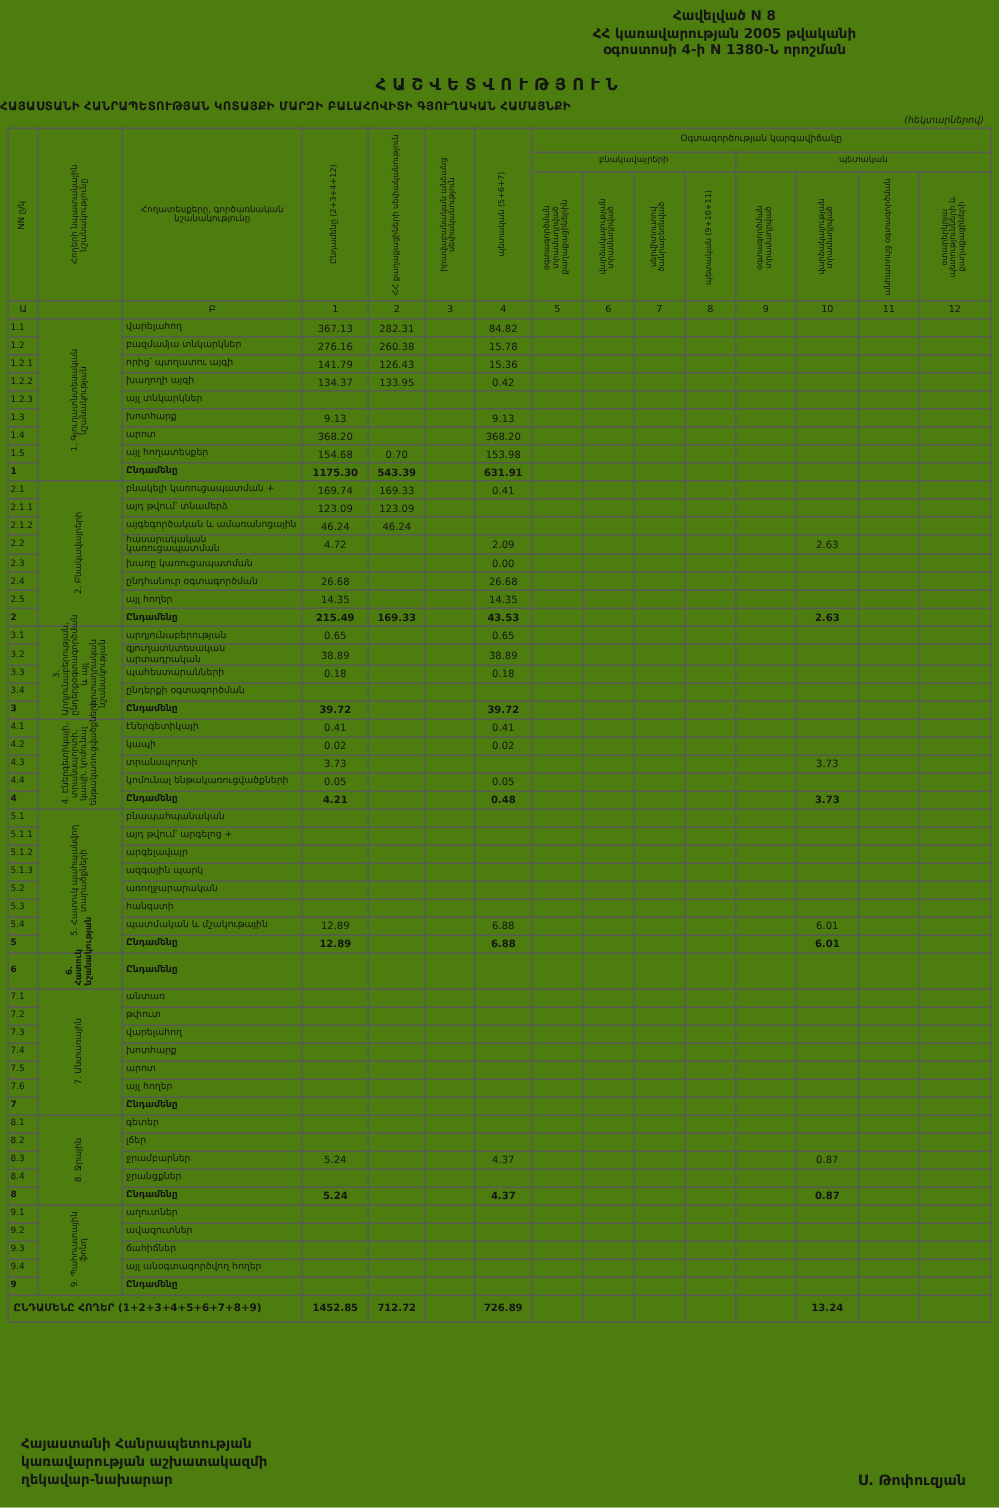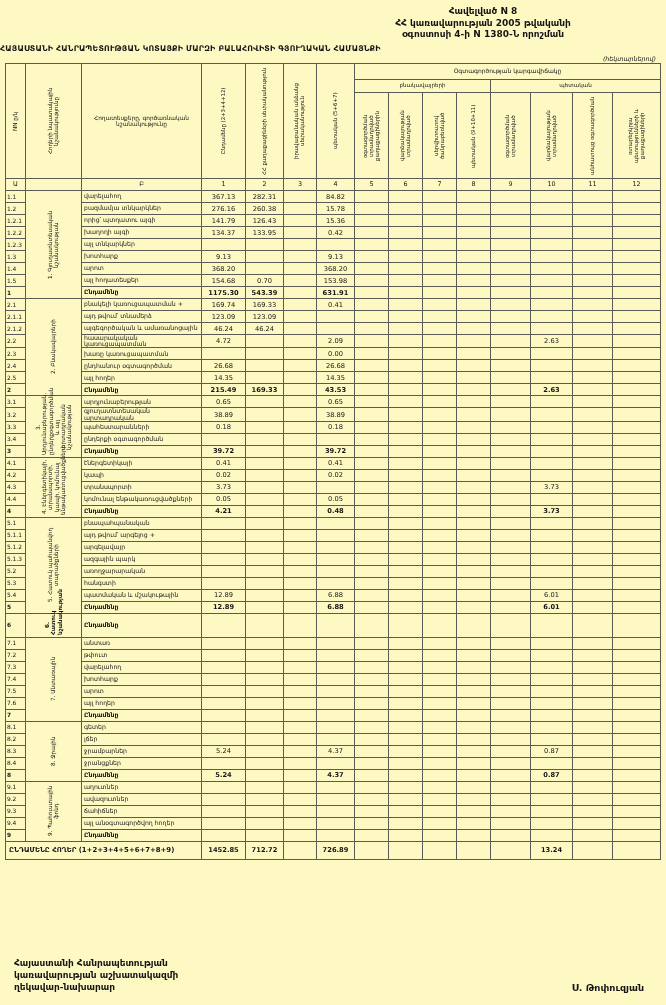--- a/index.html
+++ b/index.html
@@ -1,18 +1,18 @@
 <!DOCTYPE html>
 <html><head>
 <meta charset="utf-8">
 <style>
   html,body { margin:0; padding:0; background:#e8e8e4; }
   .sheet {
     position:relative; width:666px; height:1005px; margin:0 auto;
-    background:#fef9c3; color:#151515;
+    background:#4d7c0f; color:#151515;
     font-family:"DejaVu Sans", sans-serif;
     overflow:hidden;
   }
   .appendix { width:330px; margin:6px 18px 0 auto; text-align:center;
     font-weight:bold; font-size:9px; line-height:1.3; }
   .report-title { text-align:center; font-weight:bold; font-size:11px;
     letter-spacing:4px; margin-top:9px; }
   .subtitle { text-align:left; font-weight:bold; font-size:7.8px; margin-top:3px; letter-spacing:0.2px; }
   .units { text-align:right; font-size:6.3px; font-style:italic; padding-right:10px; margin-top:2px; }
 
@@ -50,20 +50,21 @@
 <body>
 
 <div class="sheet">
 
   <div class="appendix">
     <div>Հավելված N 8</div>
     <div>ՀՀ կառավարության 2005 թվականի</div>
     <div>օգոստոսի 4-ի N 1380-Ն որոշման</div>
   </div>
 
+  <div class="report-title">ՀԱՇՎԵՏՎՈՒԹՅՈՒՆ</div>
   <div class="subtitle">ՀԱՅԱՍՏԱՆԻ ՀԱՆՐԱՊԵՏՈՒԹՅԱՆ ԿՈՏԱՅՔԻ ՄԱՐԶԻ ԲԱԼԱՀՈՎԻՏԻ ԳՅՈՒՂԱԿԱՆ ՀԱՄԱՅՆՔԻ</div>
   <div class="units">(հեկտարներով)</div>
 
   <table>
     <colgroup>
       <col style="width:20px">
         <col style="width:56px">
         <col style="width:120px">
       <col style="width:44px">
         <col style="width:38px">

